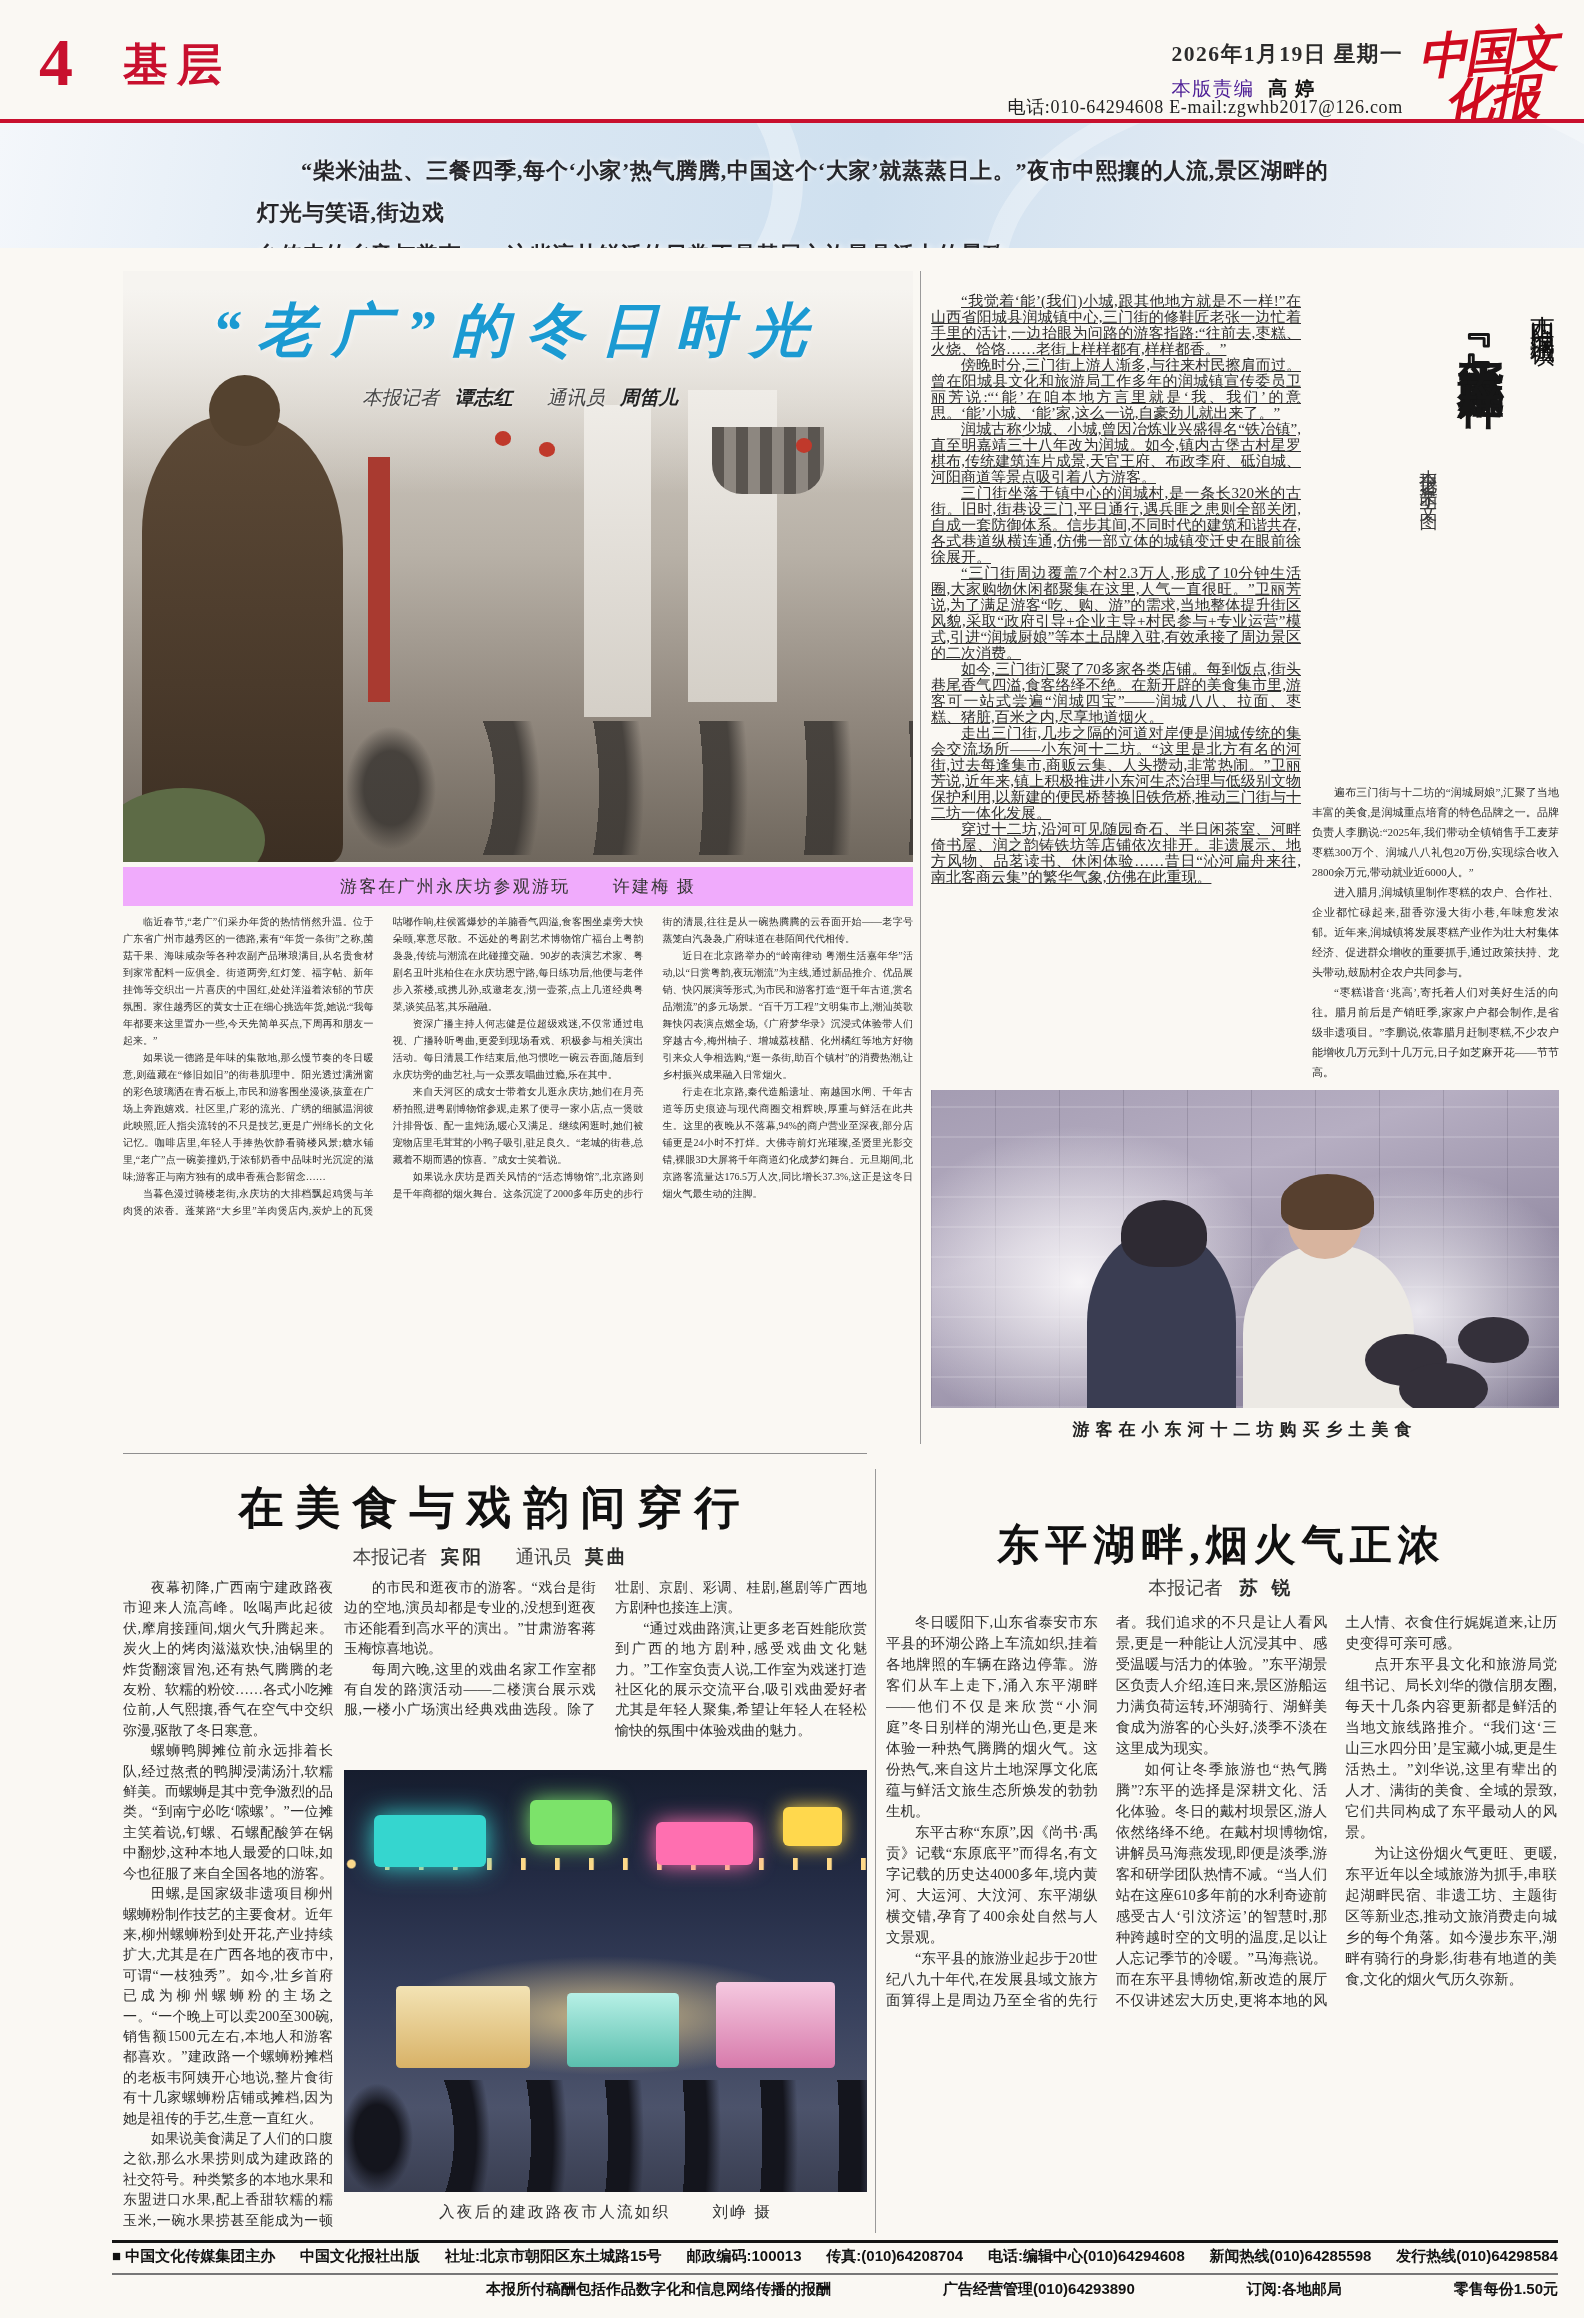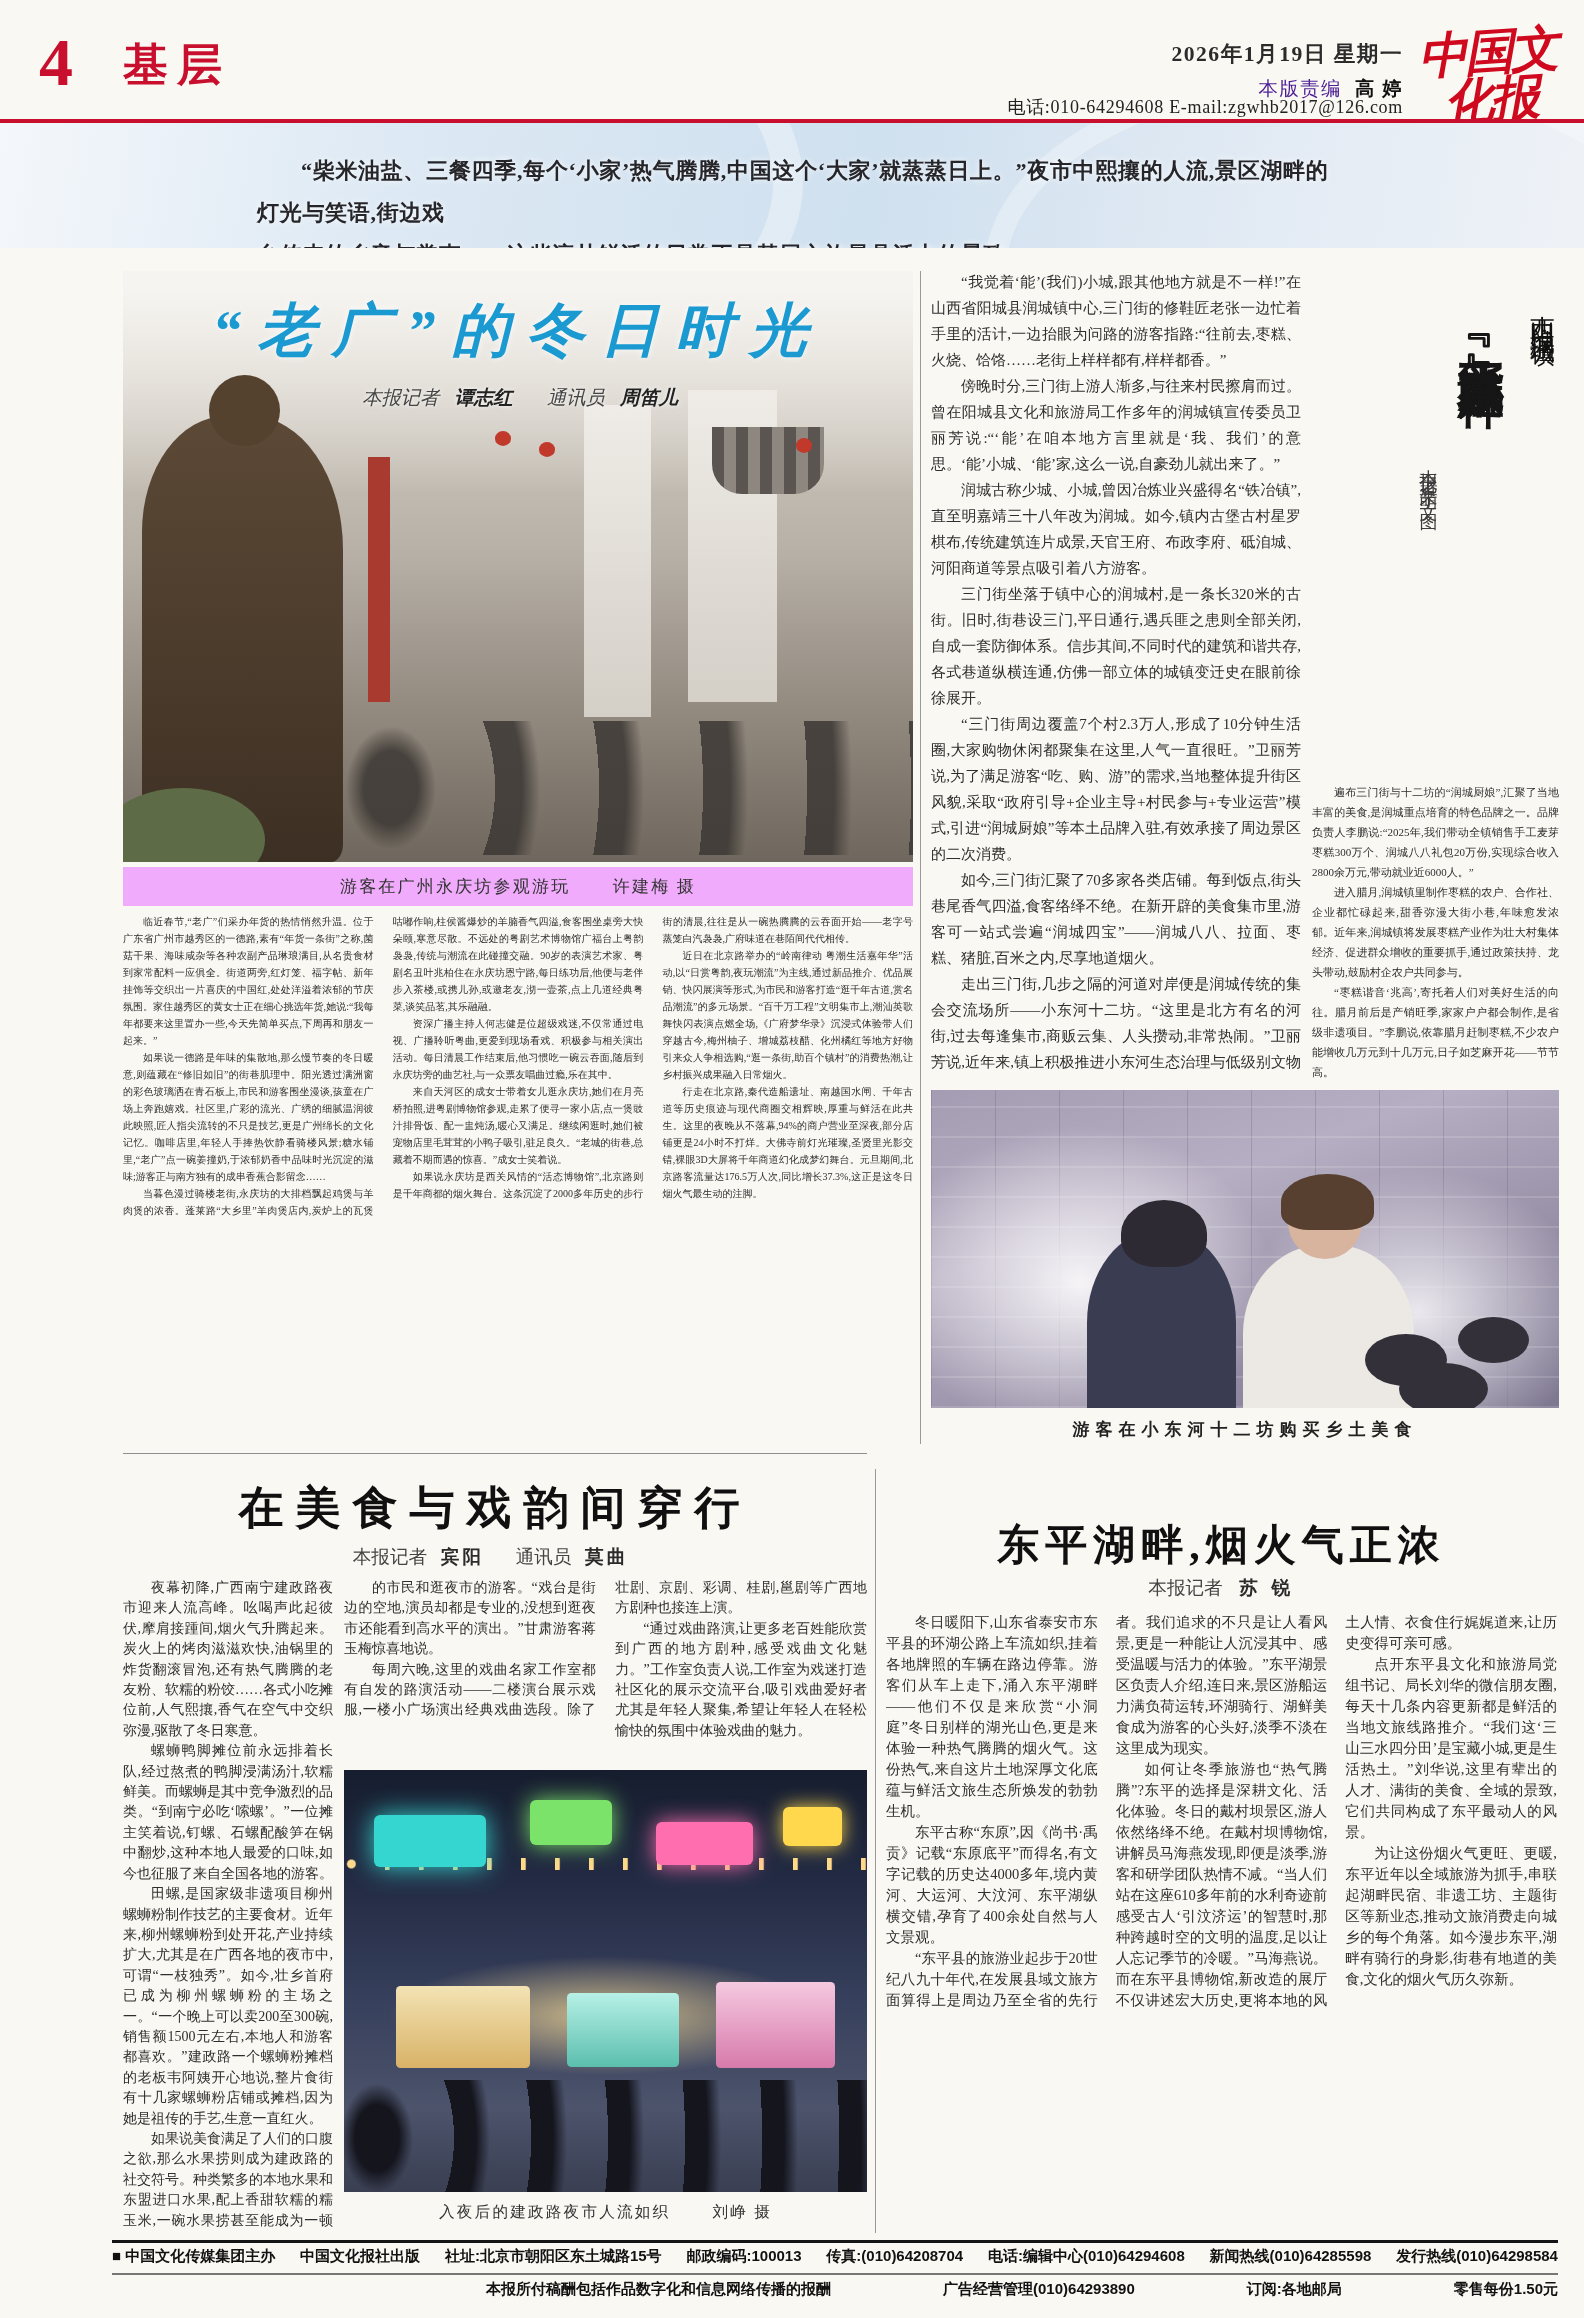--- a/index.html
+++ b/index.html
@@ -2,21 +2,21 @@
 <html style="font-size:12px"><head>
 <meta charset="utf-8">
 <style>
   html,body{margin:0;padding:0;background:#e9e7e1;}
   .page{position:relative;width:1585px;height:2319px;margin:0 auto;background:#faf8f3;
         font-family:"Liberation Serif","DejaVu Serif",serif;color:#2b2b2b;overflow:hidden;}
 
   
   .pagenum{position:absolute;left:39px;top:28px;font-size:68px;font-weight:bold;color:#c8102e;line-height:1;}
   .section-name{position:absolute;left:123px;top:43px;font-size:45px;font-weight:bold;color:#c8102e;letter-spacing:9px;line-height:1;}
-  .hdr-meta{position:absolute;right:182px;top:39px;text-align:right;}
+  .hdr-meta{position:absolute;right:182px;top:39px;}
   .hdr-date{font-size:21.6px;font-weight:bold;letter-spacing:1.5px;}
   .hdr-editor{margin-top:7.4px;font-size:19.3px;letter-spacing:1.5px;color:#111;}
   .hdr-editor .lbl{color:#4c1d95;font-weight:normal;margin-right:13.4px;}
   .hdr-editor .nm{font-weight:bold;}
   .hdr-contact{position:absolute;right:182px;top:95px;font-size:18px;letter-spacing:0.7px;color:#222;}
   .masthead{position:absolute;right:13.4px;top:30px;width:167px;height:82px;color:#cf0a1e;
             font-size:49px;font-weight:bold;font-style:italic;line-height:0.95;
             transform:rotate(-4deg);letter-spacing:-3px;text-align:center;}
   .rule-red{position:absolute;left:0;right:0;top:119px;height:4.5px;background:#c8102e;}
 
@@ -53,21 +53,21 @@
   .byline1 .nm{font-weight:bold;margin-right:19.3px;}
   .caption{font-size:17px;color:#333;letter-spacing:2.2px;}
   .caption .credit{margin-left:36px;}
   .caption1{position:absolute;left:123px;top:867px;width:790px;height:39px;line-height:39px;text-align:center;background:#f0abfc;}
   .body-text{font-size:10px;line-height:17px;text-align:justify;overflow:hidden;color:#2e2e2e;}
   .para{margin:0;text-indent:2em;}
   .body1{position:absolute;left:123px;top:913px;width:790px;height:513px;column-count:3;column-gap:19.3px;}
 
   
   .v-divider{position:absolute;width:0.7px;background:#9a9a9a;}
-  .colD{position:absolute;left:931px;top:269px;width:370px;height:809px;font-size:15px;line-height:26px;}
+  .colD{position:absolute;left:931px;top:293px;width:370px;height:809px;font-size:15px;line-height:16px;text-decoration:underline;}
   .vhead{position:absolute;left:1312px;top:277px;width:247px;height:497px;writing-mode:vertical-rl;text-align:left;}
   .vkicker{font-size:24.5px;letter-spacing:4.5px;color:#111;margin-left:19.3px;padding-top:19.3px;}
   .vtitle{font-size:46px;font-weight:bold;color:#161616;letter-spacing:3px;margin-left:13.4px;padding-top:42px;line-height:1.15;}
   .vbyline{font-size:18px;color:#3c3c3c;letter-spacing:3px;padding-top:178px;}
   .colF{position:absolute;left:1312px;top:782px;width:247px;height:299px;font-size:11px;line-height:20px;}
   .photo2{position:absolute;left:931px;top:1090px;width:628px;height:318px;overflow:hidden;
           background:linear-gradient(160deg,#a49cb2 0%,#b6aec2 35%,#948ca4 70%,#7e7790 100%);}
   .p2-bricks{position:absolute;inset:0;background:
       repeating-linear-gradient(0deg,rgba(255,255,255,.14) 0 2.2px,rgba(255,255,255,0) 2.2px 30px),
       repeating-linear-gradient(90deg,rgba(90,84,104,.25) 0 1.5px,rgba(0,0,0,0) 1.5px 64px);}

